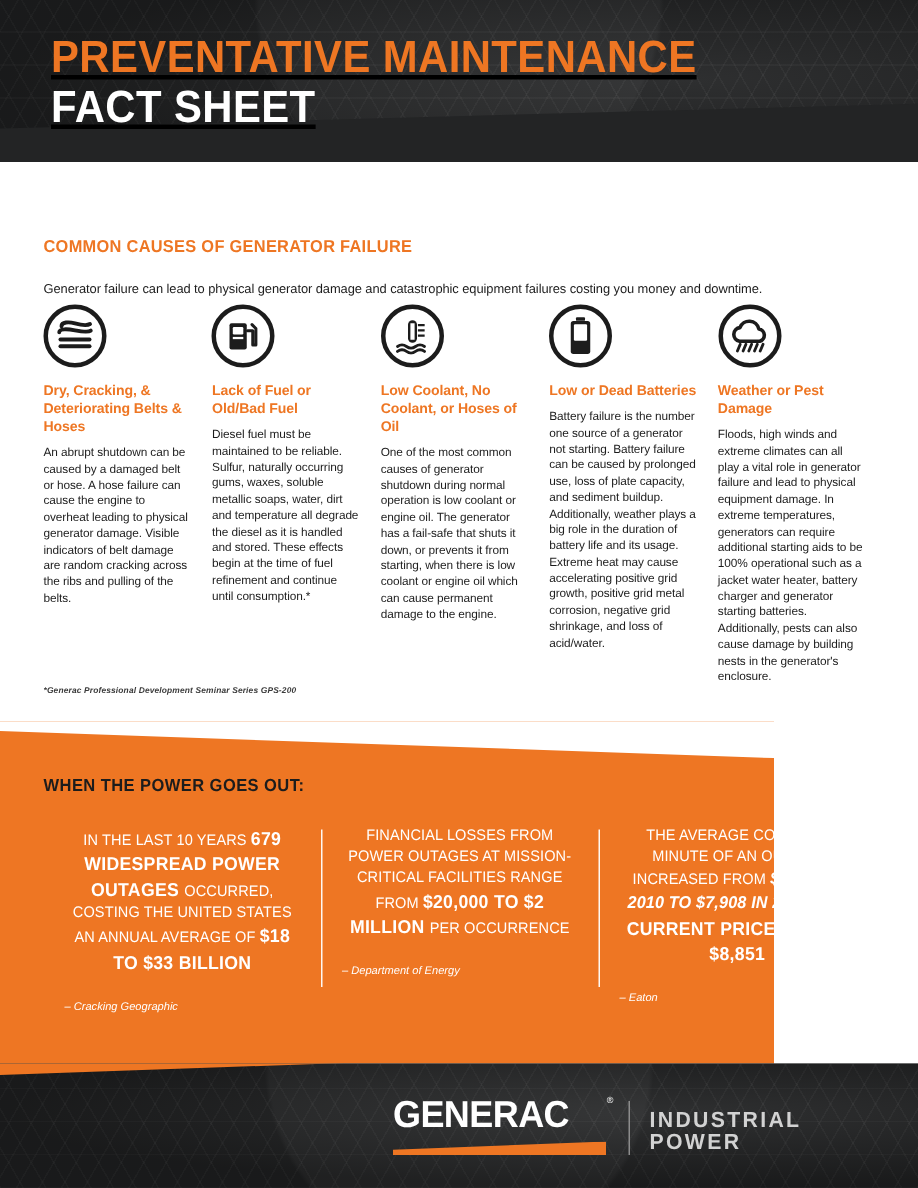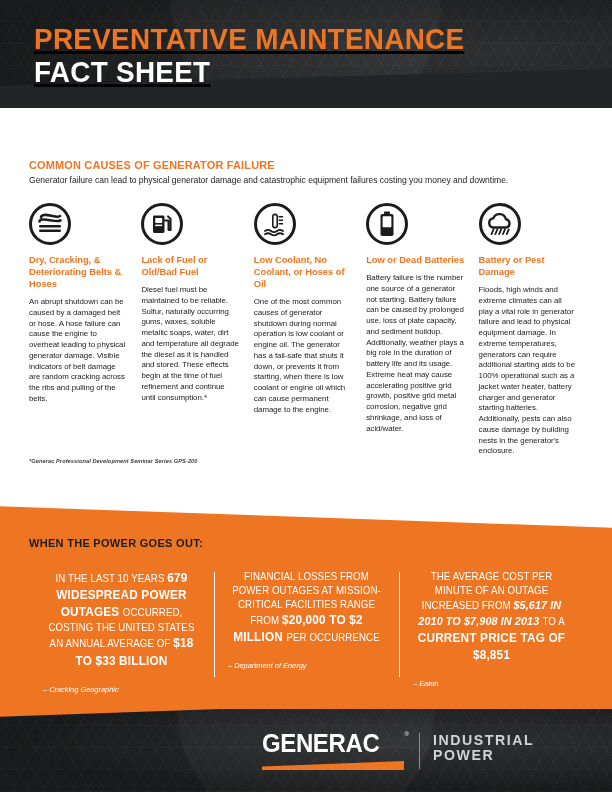--- a/index.html
+++ b/index.html
@@ -98,21 +98,21 @@
     color: #ee7623;
     font-size: 11.5px;
     font-weight: bold;
     letter-spacing: 0.2px;
     transform: scaleX(0.95);
     transform-origin: left center;
   }
   .section-sub {
     color: #1c1c1c;
     font-size: 8.6px;
-    margin-top: 4px;
+    margin-top: 16px;
     letter-spacing: -0.05px;
   }
 
   .cards {
     position: absolute;
     left: 29px; top: 203px;
     width: 562px;
     display: flex;
     gap: 0;
   }
@@ -148,22 +148,22 @@
     font-size: 5.6px;
     font-style: italic;
     font-weight: bold;
     color: #3a3a3a;
     letter-spacing: 0.1px;
   }
 
   
   .band {
     position: absolute;
-    left: 0; top: 500px;
-    width: 612px; height: 228px;
+    left: 0; top: 481px;
+    width: 516px; height: 228px;
     background: #ee7623;
     overflow: hidden;
   }
   .band-wedge {
     position: absolute;
     left: -10px; top: -34px;
     width: 640px; height: 40px;
     background: #ffffff;
     transform: rotate(2.0deg);
     transform-origin: left top;
@@ -231,21 +231,21 @@
     width: 640px; height: 34px;
     background: #ee7623;
     transform: rotate(-2.0deg);
     transform-origin: left top;
     z-index: 3;
   }
   .logo-wrap {
     position: absolute;
     left: 262px; top: 22px;
     display: flex;
-    align-items: flex-start;
+    align-items: flex-end;
     z-index: 4;
   }
   .logo-generac { position: relative; }
   .logo-generac-text {
     color: #ffffff;
     font-size: 25px;
     font-weight: bold;
     letter-spacing: -0.4px;
     line-height: 1;
     transform: scaleX(0.96);
@@ -360,21 +360,21 @@
         <path d="M7 15.5 a4.6 4.6 0 0 1 0.3-9.1 a6.6 6.6 0 0 1 12.6 0.9 a4.2 4.2 0 0 1 0.6 8.2 z" fill="none" stroke="#1c1c1c" stroke-width="2.4" stroke-linejoin="round"></path>
         <g stroke="#1c1c1c" stroke-width="1.9" stroke-linecap="round">
           <line x1="7.5" y1="17.5" x2="5.6" y2="22"></line>
           <line x1="11.3" y1="17.5" x2="9.4" y2="22"></line>
           <line x1="15.1" y1="17.5" x2="13.2" y2="22"></line>
           <line x1="18.9" y1="17.5" x2="17" y2="22"></line>
           <line x1="22.7" y1="17.5" x2="20.8" y2="22"></line>
         </g>
       </svg>
     </div>
-    <div class="card-title">Battery or Pest Damage</div>
+    <div class="card-title">Weather or Pest Damage</div>
     <div class="card-body">Floods, high winds and extreme climates can all play a vital role in generator failure and lead to physical equipment damage. In extreme temperatures, generators can require additional starting aids to be 100% operational such as a jacket water heater, battery charger and generator starting batteries. Additionally, pests can also cause damage by building nests in the generator's enclosure.</div>
   </div>
 
 </div>
 
 <div class="footnote">*Generac Professional Development Seminar Series GPS-200</div>
 
 <div class="band">
   <div class="band-wedge"></div>
   <div class="band-heading">WHEN THE POWER GOES OUT:</div>

